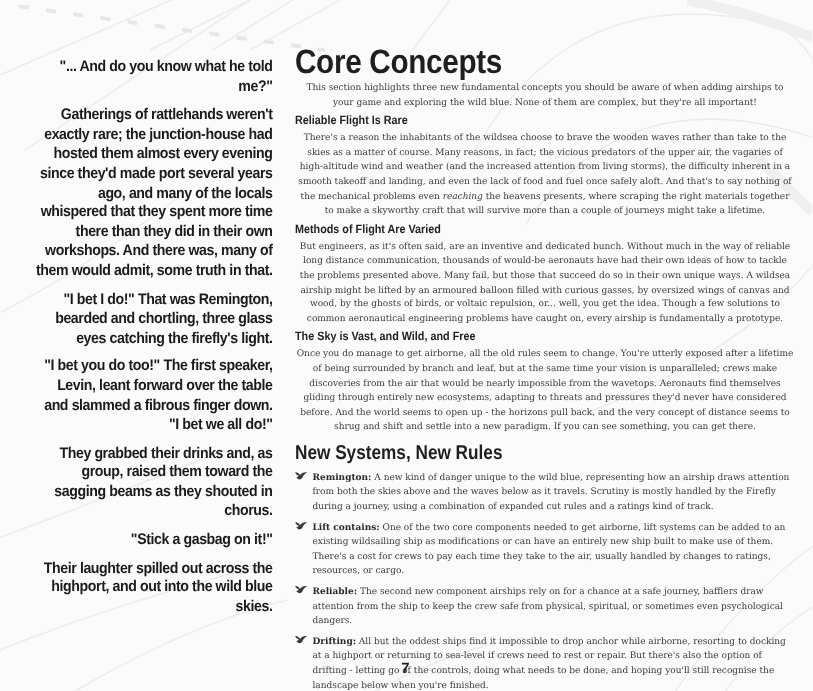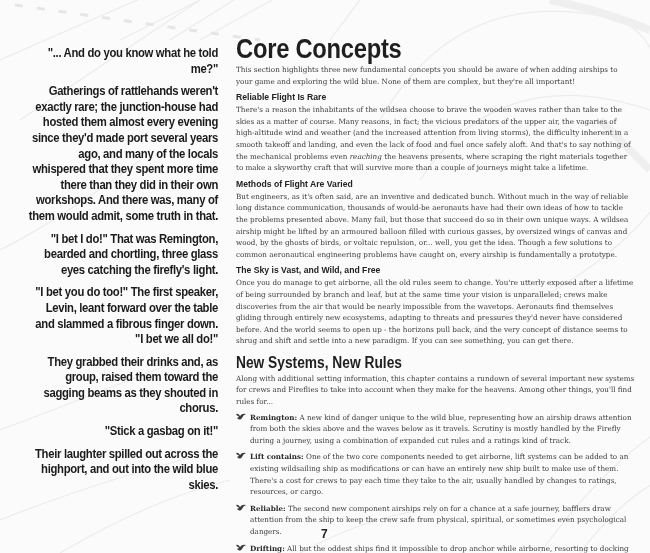--- a/index.html
+++ b/index.html
@@ -40,21 +40,21 @@
     font-size: 16px; line-height: 18px; color: #1f1f1f;
     margin: 7px 0 1px 0;
     transform: scaleX(0.86); transform-origin: left center;
   }
   .h3 {
     font-family: "Liberation Sans", sans-serif; font-weight: bold;
     font-size: 9.6px; line-height: 12px; color: #222;
     margin: 4px 0 1px 0;
     transform: scaleX(0.9); transform-origin: left center;
   }
-  .main p { margin: 0; }
+  .main p { margin: 0; text-align: center; }
   .intro { margin-top: 1px !important; }
   ul.systems { list-style: none; margin: 4px 0 0 0; padding: 0; }
   ul.systems li { position: relative; padding-left: 14px; margin: 0 0 5px 0; }
   .bullet {
     position: absolute; left: 0; top: 1px; width: 10px; height: 8px;
   }
   .term { font-weight: bold; color: #2a2a2a; }
 
   .page-number {
     position: absolute; left: 321px; top: 527px;
@@ -112,21 +112,20 @@
     <div class="h3">Reliable Flight Is Rare</div>
     <p><span>There's a reason the inhabitants of the wildsea choose to brave the wooden waves rather than take to the skies as a matter of course. Many reasons, in fact; the vicious predators of the upper air, the vagaries of high-altitude wind and weather (and the increased attention from living storms), the difficulty inherent in a smooth takeoff and landing, and even the lack of food and fuel once safely aloft. And that's to say nothing of the mechanical problems even </span><em>reaching</em><span> the heavens presents, where scraping the right materials together to make a skyworthy craft that will survive more than a couple of journeys might take a lifetime.</span></p>
 
     <div class="h3">Methods of Flight Are Varied</div>
     <p>But engineers, as it's often said, are an inventive and dedicated bunch. Without much in the way of reliable long distance communication, thousands of would-be aeronauts have had their own ideas of how to tackle the problems presented above. Many fail, but those that succeed do so in their own unique ways. A wildsea airship might be lifted by an armoured balloon filled with curious gasses, by oversized wings of canvas and wood, by the ghosts of birds, or voltaic repulsion, or... well, you get the idea. Though a few solutions to common aeronautical engineering problems have caught on, every airship is fundamentally a prototype.</p>
 
     <div class="h3">The Sky is Vast, and Wild, and Free</div>
     <p>Once you do manage to get airborne, all the old rules seem to change. You're utterly exposed after a lifetime of being surrounded by branch and leaf, but at the same time your vision is unparalleled; crews make discoveries from the air that would be nearly impossible from the wavetops. Aeronauts find themselves gliding through entirely new ecosystems, adapting to threats and pressures they'd never have considered before. And the world seems to open up - the horizons pull back, and the very concept of distance seems to shrug and shift and settle into a new paradigm. If you can see something, you can get there.</p>
 
     <div class="h2">New Systems, New Rules</div>
-    <p>Along with additional setting information, this chapter contains a rundown of several important new systems for crews and Fireflies to take into account when they make for the heavens. Among other things, you'll find rules for...</p>
 
     <ul class="systems">
       <li>
         <svg class="bullet" viewBox="0 0 10 8">
             <path d="M0 1 Q2 0 4 3 Q6 0 10 1 Q7 2 6 5 Q4 8 1 5 Q3 4 3 3.5 Q1 3 0 1Z" fill="#3a3a3a"></path>
           </svg>
         <span class="term">Remington</span><span class="term">:</span><span> A new kind of danger unique to the wild blue, representing how an airship draws attention from both the skies above and the waves below as it travels. Scrutiny is mostly handled by the Firefly during a journey, using a combination of expanded cut rules and a ratings kind of track.</span>
       </li>
       <li>
         <svg class="bullet" viewBox="0 0 10 8">

